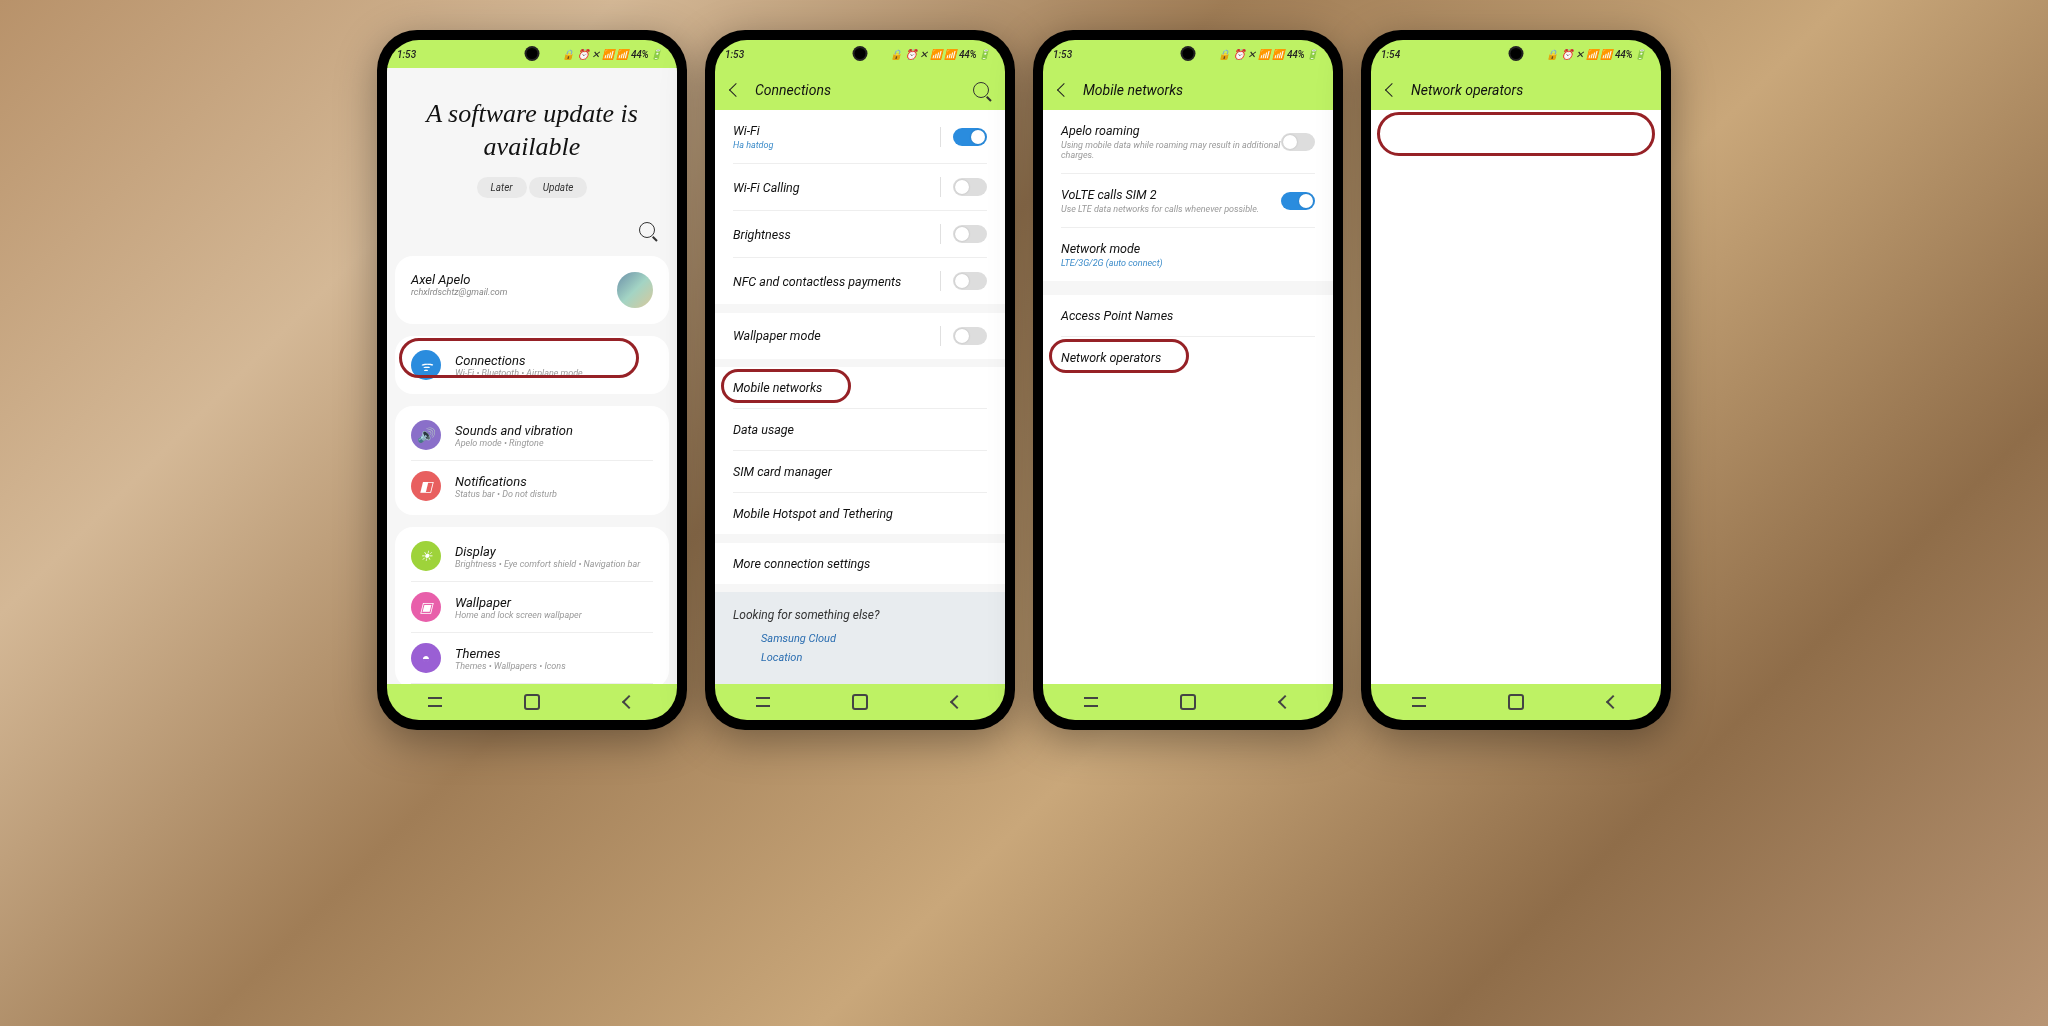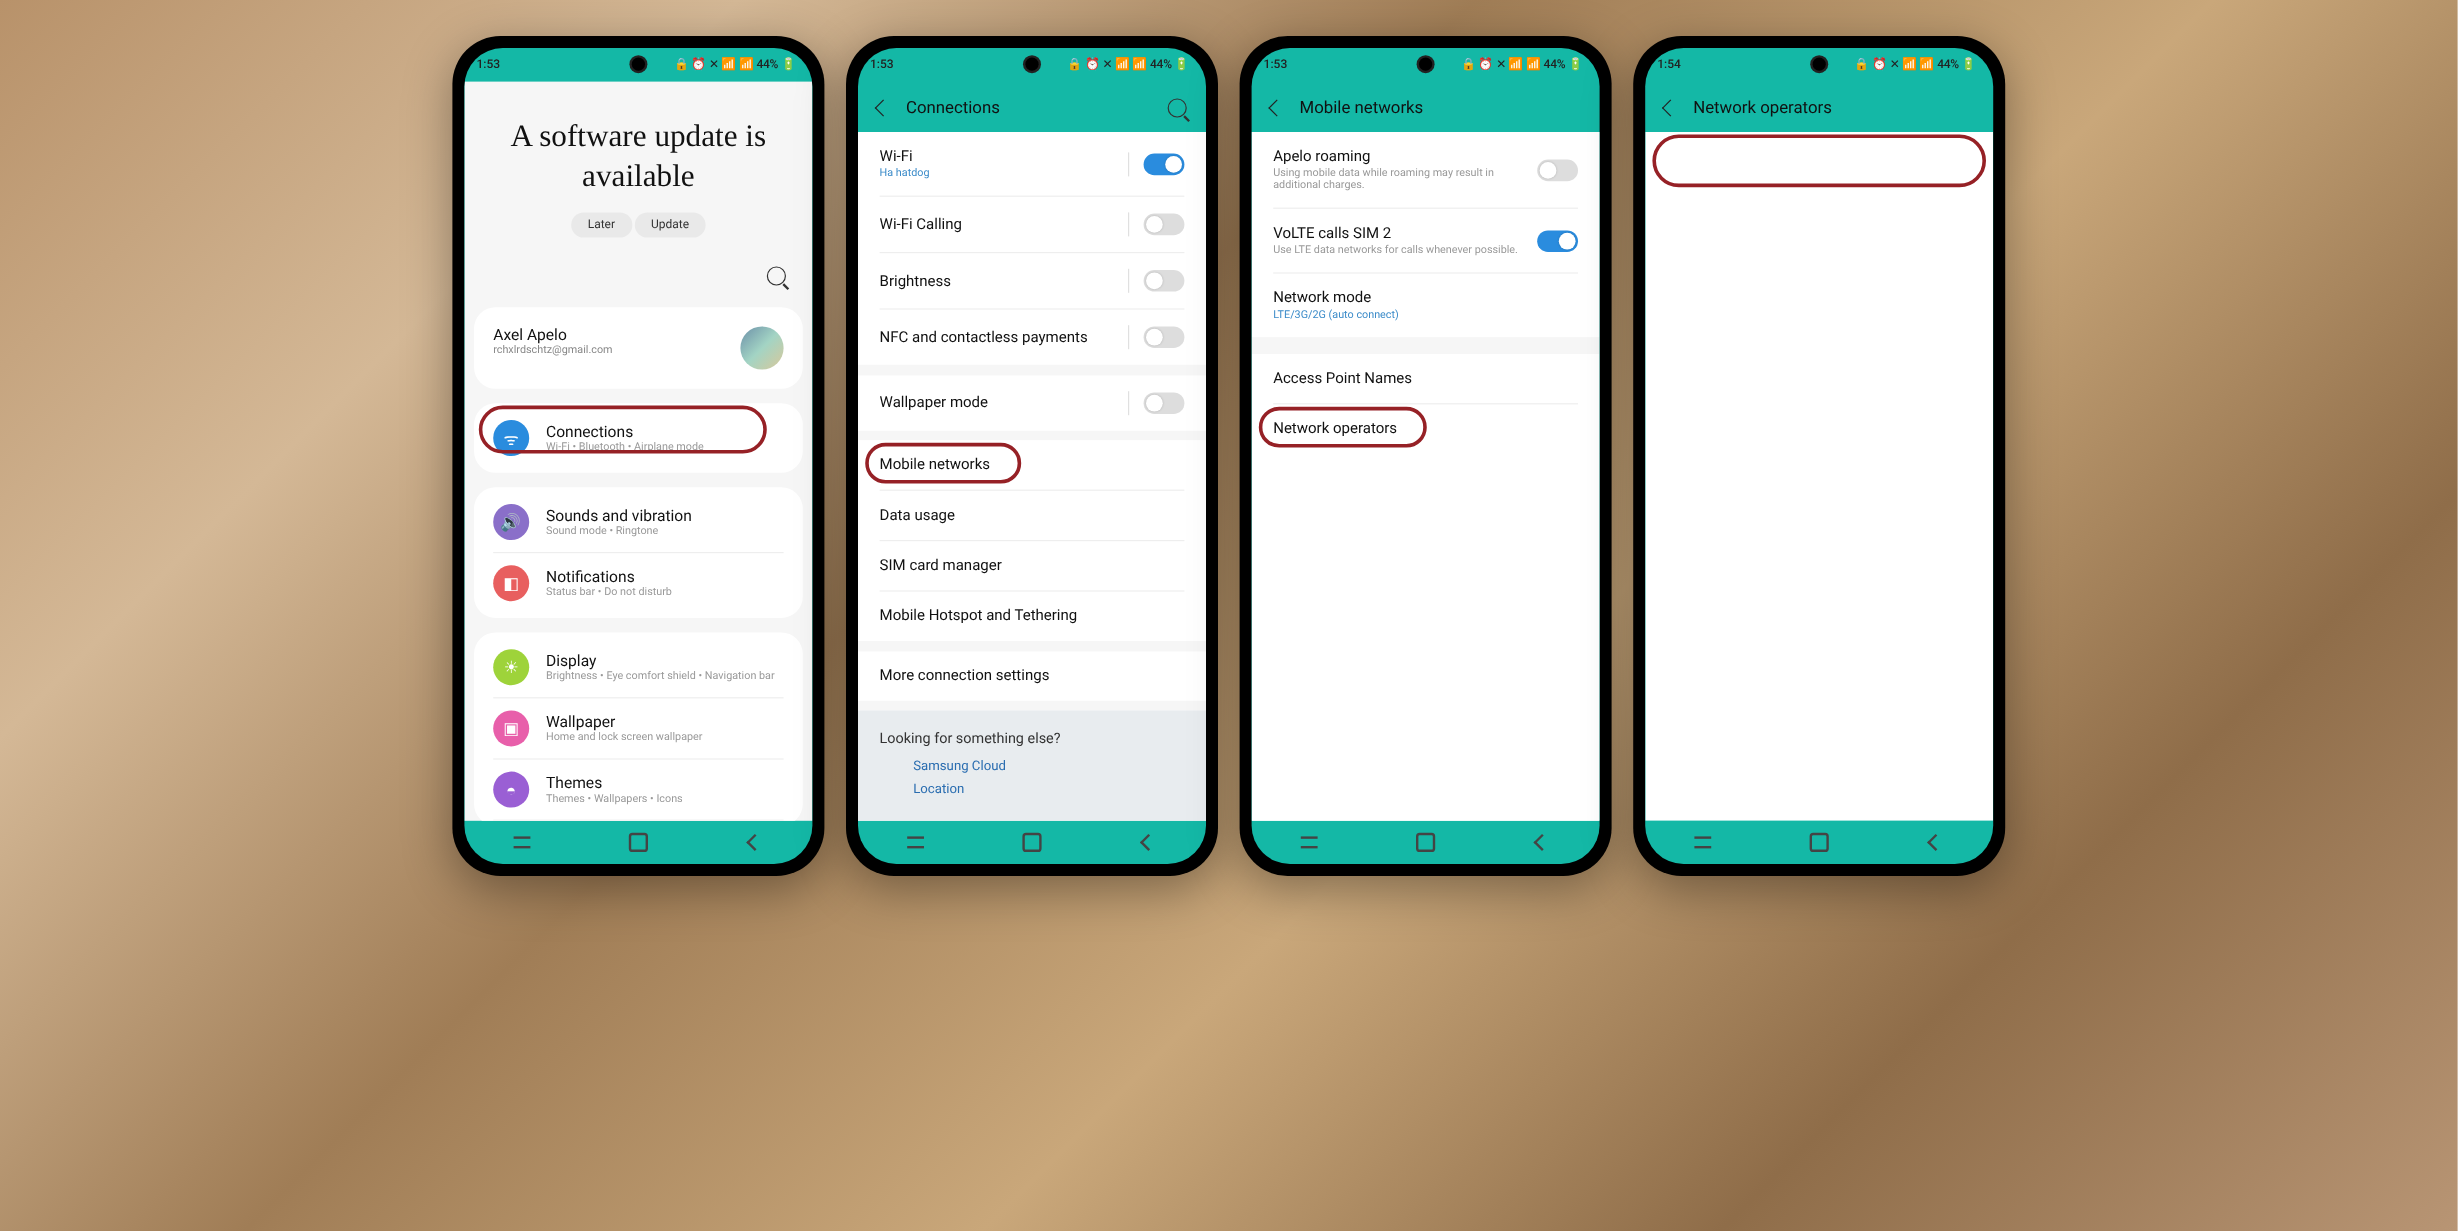--- a/index.html
+++ b/index.html
@@ -23,25 +23,25 @@
   }
   .phone::after { 
     content:"";
     position:absolute;
     top:18px;left:50%;transform:translateX(-50%);
     width:11px;height:11px;border-radius:50%;background:#000;z-index:50;
     box-shadow: 0 0 0 2px #222;
   }
   .screen {
     width:100%; height:100%;
-    background:#14b8a6;
+    background:#bef264;
     border-radius:32px;
     overflow:hidden;
     position:relative;
-    display:flex;flex-direction:column;
+    display:flex;flex-direction:column;font-style:italic;
   }
   .statusbar {
     height:28px;
     display:flex;justify-content:space-between;align-items:center;
     padding:0 14px 0 10px;
     font-size:10px;font-weight:500;color:#222;
   }
   .statusbar .right{letter-spacing:-.2px;}
   .content { flex:1; overflow:hidden; background:#f6f6f6; display:flex;flex-direction:column;}
   .navbar {
@@ -140,21 +140,21 @@
               <div class="s">Wi-Fi  •  Bluetooth  •  Airplane mode</div>
             </div>
         </div>
       </div>
 
       <div class="card">
         <div class="row">
           <div class="ic" style="background:#8a6fc9">🔊</div>
           <div class="rt">
               <div class="t">Sounds and vibration</div>
-              <div class="s">Sound mode  •  Ringtone</div>
+              <div class="s">Apelo mode  •  Ringtone</div>
             </div>
         </div>
         <div class="divider"></div>
         <div class="row">
           <div class="ic" style="background:#e85f5f">◧</div>
           <div class="rt">
               <div class="t">Notifications</div>
               <div class="s">Status bar  •  Do not disturb</div>
             </div>
         </div>

